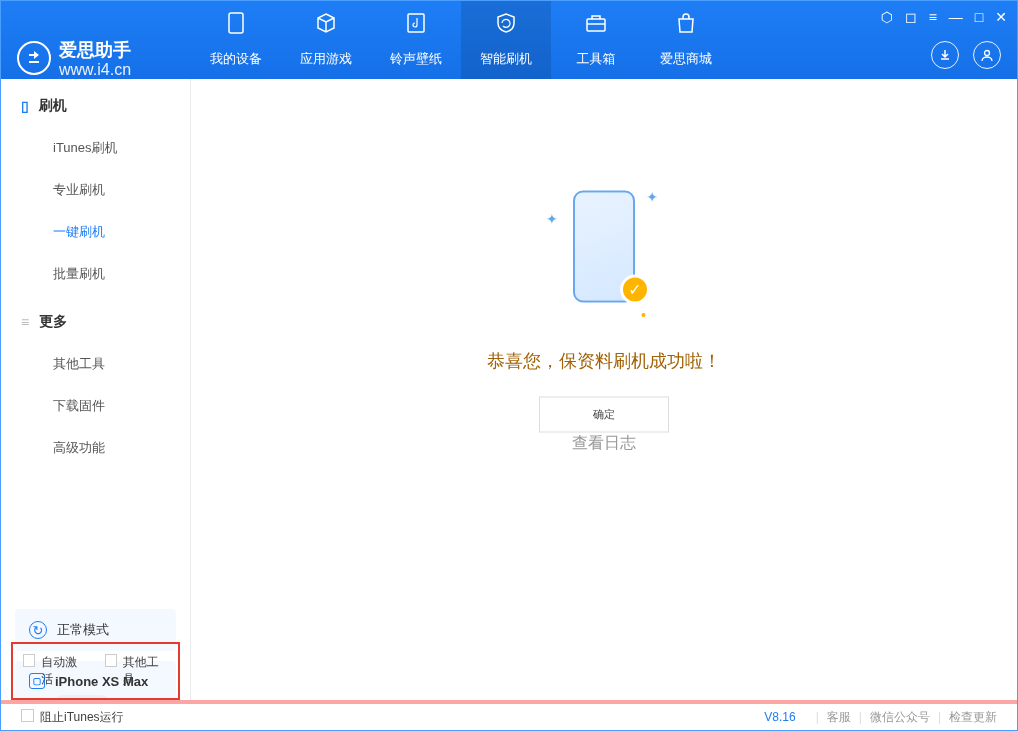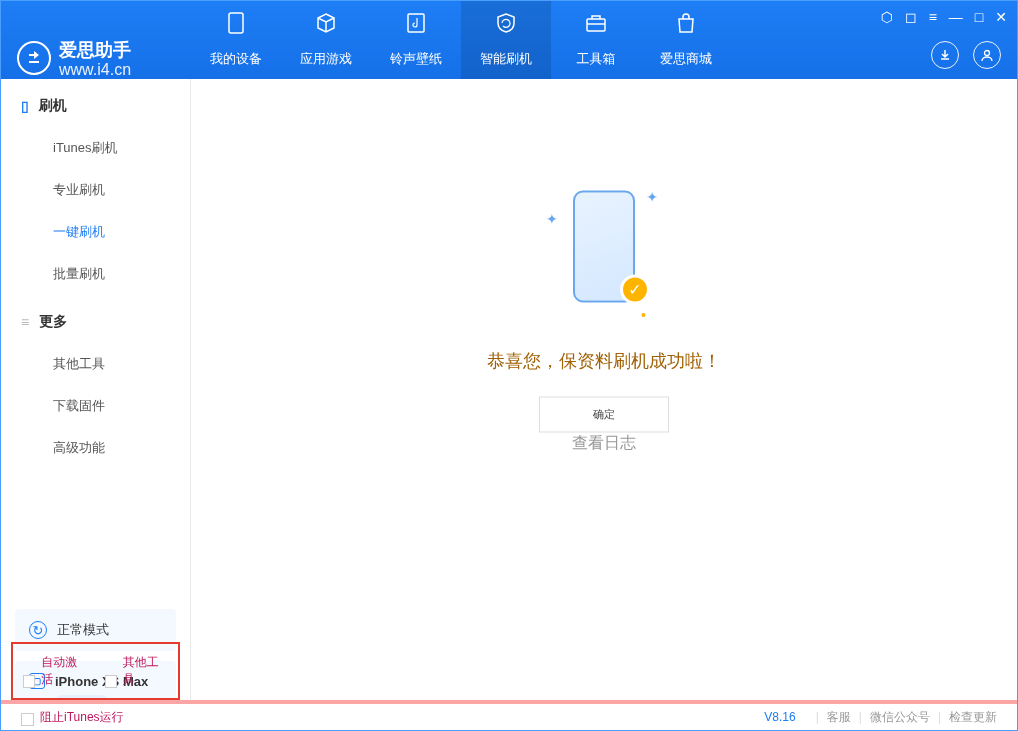--- a/index.html
+++ b/index.html
@@ -34,21 +34,21 @@
 
 .mode-box { margin: 140px 14px 10px; background: #f4f8ff; border-radius: 4px; padding: 12px 14px; display: flex; align-items: center; gap: 10px; font-size: 13px; color: #333; }
 .mode-box .micon { width: 18px; height: 18px; border: 1.5px solid #1e7ef5; border-radius: 50%; display: flex; align-items: center; justify-content: center; color: #1e7ef5; }
 
 .device-box { margin: 0 14px; background: #f4f8ff; border-radius: 4px; padding: 12px 14px; }
 .device-line { display: flex; align-items: center; gap: 10px; font-size: 13px; font-weight: bold; color: #333; }
 .device-line .dicon { width: 16px; height: 16px; border: 1.5px solid #1e7ef5; border-radius: 3px; display: flex; align-items: center; justify-content: center; color: #1e7ef5; font-size: 9px; }
 .badge { display: inline-block; background: #e6f0ff; color: #1e7ef5; border-radius: 10px; padding: 1px 10px; font-size: 11px; margin: 6px 0 2px 26px; }
 
 .red-box { position: absolute; left: 10px; right: 10px; bottom: 0; border: 2px solid #e43b2f; padding: 10px; display: flex; gap: 18px; align-items: center; }
-.cb-wrap { display: flex; align-items: flex-end; gap: 6px; font-size: 12px; color: #be185d; }
+.cb-wrap { display: flex; align-items: flex-start; gap: 6px; font-size: 12px; color: #404040; }
 .fake-cb { width: 13px; height: 13px; border: 1px solid #ccc; background: #fff; }
 
 
 .main { flex: 1; position: relative; }
 .center { position: absolute; left: 50%; top: 38%; transform: translate(-50%,-50%); text-align: center; }
 .phone-illustration { width: 120px; height: 150px; margin: 0 auto 14px; position: relative; }
 .phone-body { width: 62px; height: 112px; border: 2.5px solid #69a7ee; border-radius: 10px; position: absolute; left: 29px; top: 14px; background: linear-gradient(160deg,#e9f3ff,#d4e8ff); }
 .check-circ { width: 30px; height: 30px; background: #ffb400; border-radius: 50%; position: absolute; right: 14px; bottom: 22px; display: flex; align-items: center; justify-content: center; color: #fff; font-size: 16px; border: 3px solid #fff; }
 .spark { position: absolute; font-size: 14px; color: #67a6ee; }
 .s1 { left: 2px; top: 34px; } .s2 { right: 6px; top: 12px; } .s3 { right: 18px; bottom: 4px; color: #ffb400; }

